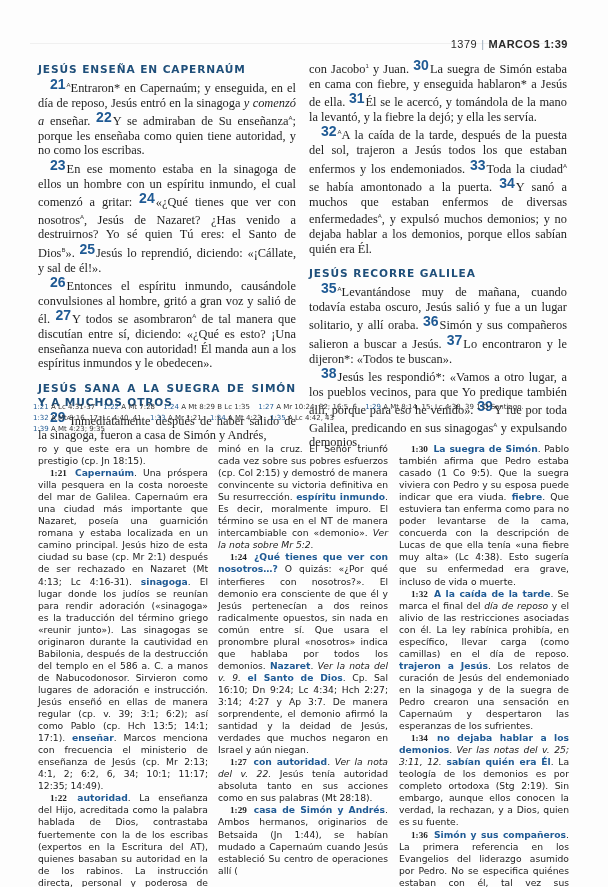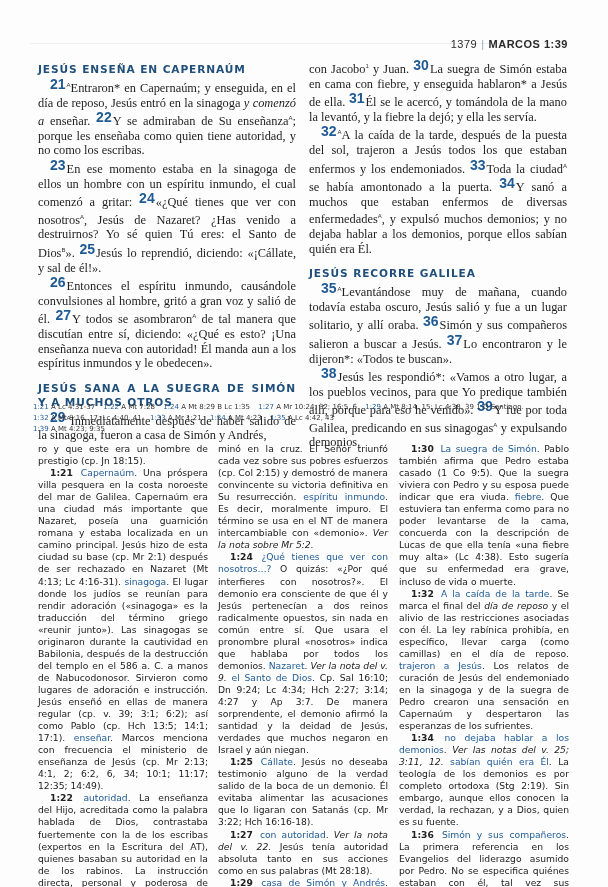--- a/index.html
+++ b/index.html
@@ -26,22 +26,22 @@
   .xrefs .ref { color: #1f5a94; }
   .xrefs .item { margin: 0 3px; white-space: nowrap; }
 
   .notes { position: absolute; top: 443px; left: 38px; width: 540px; font-family: "DejaVu Sans", sans-serif; font-size: 9.2px; line-height: 12.05px; color: #222; }
   .ncol { position: absolute; top: 0; width: 170px; text-align: justify; }
   .ncol.c1 { left: 0; }
   .ncol.c2 { left: 180px; }
   .ncol.c3 { left: 361px; }
   .note { margin: 0; text-indent: 12px; }
   .note.cont { text-indent: 0; }
-  .nref { font-weight: bold; color: #222; margin-right: 2px; }
-  .kw { color: #1f5a94; font-weight: normal; }
+  .nref { font-weight: bold; color: #222; margin-right: 2px; font-family: Liberation Serif, serif; }
+  .kw { color: #1f5a94; font-weight: bold; }
   .ni { font-style: italic; }
 </style>
 </head>
 <body>
 
 <div class="page">
 
   <div class="top-rule"></div>
   <div class="running-head">
     <span class="pg">1379</span><span class="sep">|</span><span>MARCOS 1:39</span>
@@ -105,21 +105,20 @@
     <div class="ncol c1">
       <p class="note cont"><span>ro y que este era un hombre de prestigio (cp. Jn 18:15).</span></p>
       <p class="note"><span class="nref">1:21</span> <span class="kw">Capernaúm</span><span>. Una próspera villa pesquera en la costa noroeste del mar de Galilea. Capernaúm era una ciudad más importante que Nazaret, poseía una guarnición romana y estaba localizada en un camino principal. Jesús hizo de esta ciudad su base (cp. Mr 2:1) después de ser rechazado en Nazaret (Mt 4:13; Lc 4:16-31). </span><span class="kw">sinagoga</span><span>. El lugar donde los judíos se reunían para rendir adoración («sinagoga» es la traducción del término griego «reunir junto»). Las sinagogas se originaron durante la cautividad en Babilonia, después de la destrucción del templo en el 586 a. C. a manos de Nabucodonosor. Sirvieron como lugares de adoración e instrucción. Jesús enseñó en ellas de manera regular (cp. v. 39; 3:1; 6:2); así como Pablo (cp. Hch 13:5; 14:1; 17:1). </span><span class="kw">enseñar</span><span>. Marcos menciona con frecuencia el ministerio de enseñanza de Jesús (cp. Mr 2:13; 4:1, 2; 6:2, 6, 34; 10:1; 11:17; 12:35; 14:49).</span></p>
       <p class="note"><span class="nref">1:22</span> <span class="kw">autoridad</span><span>. La enseñanza del Hijo, acreditada como la palabra hablada de Dios, contrastaba fuertemente con la de los escribas (expertos en la Escritura del AT), quienes basaban su autoridad en la de los rabinos. La instrucción directa, personal y poderosa de Jesús era tan nueva para ellos que todos aquellos que lo escuchaban quedaban «admirados» (cp. Tit 2:15).</span></p>
 
     </div>
 
     <div class="ncol c2">
       <p class="note cont"><span>minó en la cruz. El Señor triunfó cada vez sobre sus pobres esfuerzos (cp. Col 2:15) y demostró de manera convincente su victoria definitiva en Su resurrección. </span><span class="kw">espíritu inmundo</span><span>. Es decir, moralmente impuro. El término se usa en el NT de manera intercambiable con «demonio». </span><span class="ni">Ver la nota sobre Mr 5:2.</span></p>
       <p class="note"><span class="nref">1:24</span> <span class="kw">¿Qué tienes que ver con nosotros…?</span><span> O quizás: «¿Por qué interfieres con nosotros?». El demonio era consciente de que él y Jesús pertenecían a dos reinos radicalmente opuestos, sin nada en común entre sí. Que usara el pronombre plural «nosotros» indica que hablaba por todos los demonios. </span><span class="kw">Nazaret</span><span>. </span><span class="ni">Ver la nota del v. 9.</span><span> </span><span class="kw">el Santo de Dios</span><span>. Cp. Sal 16:10; Dn 9:24; Lc 4:34; Hch 2:27; 3:14; 4:27 y Ap 3:7. De manera sorprendente, el demonio afirmó la santidad y la deidad de Jesús, verdades que muchos negaron en Israel y aún niegan.</span></p>
-      <p class="note"><span class="nref">1:25</span> <span class="kw">Cállate</span><span>. Jesús no deseaba testimonio alguno de la verdad salido de la boca de un demonio. Él evitaba alimentar las acusaciones que lo ligaran con Satanás (cp. Mr 3:22; Hch 16:16-18).</span></p>
       <p class="note"><span class="nref">1:27</span> <span class="kw">con autoridad</span><span>. </span><span class="ni">Ver la nota del v. 22.</span><span> Jesús tenía autoridad absoluta tanto en sus acciones como en sus palabras (Mt 28:18).</span></p>
       <p class="note"><span class="nref">1:29</span> <span class="kw">casa de Simón y Andrés</span><span>. Ambos hermanos, originarios de Betsaida (Jn 1:44), se habían mudado a Capernaúm cuando Jesús estableció Su centro de operaciones allí (</span></p>
     </div>
 
     <div class="ncol c3">
       <p class="note"><span class="nref">1:30</span> <span class="kw">La suegra de Simón</span><span>. Pablo también afirma que Pedro estaba casado (1 Co 9:5). Que la suegra viviera con Pedro y su esposa puede indicar que era viuda. </span><span class="kw">fiebre</span><span>. Que estuviera tan enferma como para no poder levantarse de la cama, concuerda con la descripción de Lucas de que ella tenía «una fiebre muy alta» (Lc 4:38). Esto sugería que su enfermedad era grave, incluso de vida o muerte.</span></p>
       <p class="note"><span class="nref">1:32</span> <span class="kw">A la caída de la tarde</span><span>. Se marca el final del </span><span class="ni">día de reposo</span><span> y el alivio de las restricciones asociadas con él. La ley rabínica prohibía, en específico, llevar carga (como camillas) en el día de reposo. </span><span class="kw">trajeron a Jesús</span><span>. Los relatos de curación de Jesús del endemoniado en la sinagoga y de la suegra de Pedro crearon una sensación en Capernaúm y despertaron las esperanzas de los sufrientes.</span></p>
       <p class="note"><span class="nref">1:34</span> <span class="kw">no dejaba hablar a los demonios</span><span>. </span><span class="ni">Ver las notas del v. 25; 3:11, 12.</span><span> </span><span class="kw">sabían quién era Él</span><span>. La teología de los demonios es por completo ortodoxa (Stg 2:19). Sin embargo, aunque ellos conocen la verdad, la rechazan, y a Dios, quien es su fuente.</span></p>
       <p class="note"><span class="nref">1:36</span> <span class="kw">Simón y sus compañeros</span><span>. La primera referencia en los Evangelios del liderazgo asumido por Pedro. No se especifica quiénes estaban con él, tal vez sus compañeros eran Andrés, Jacobo y Juan.</span></p>
 

